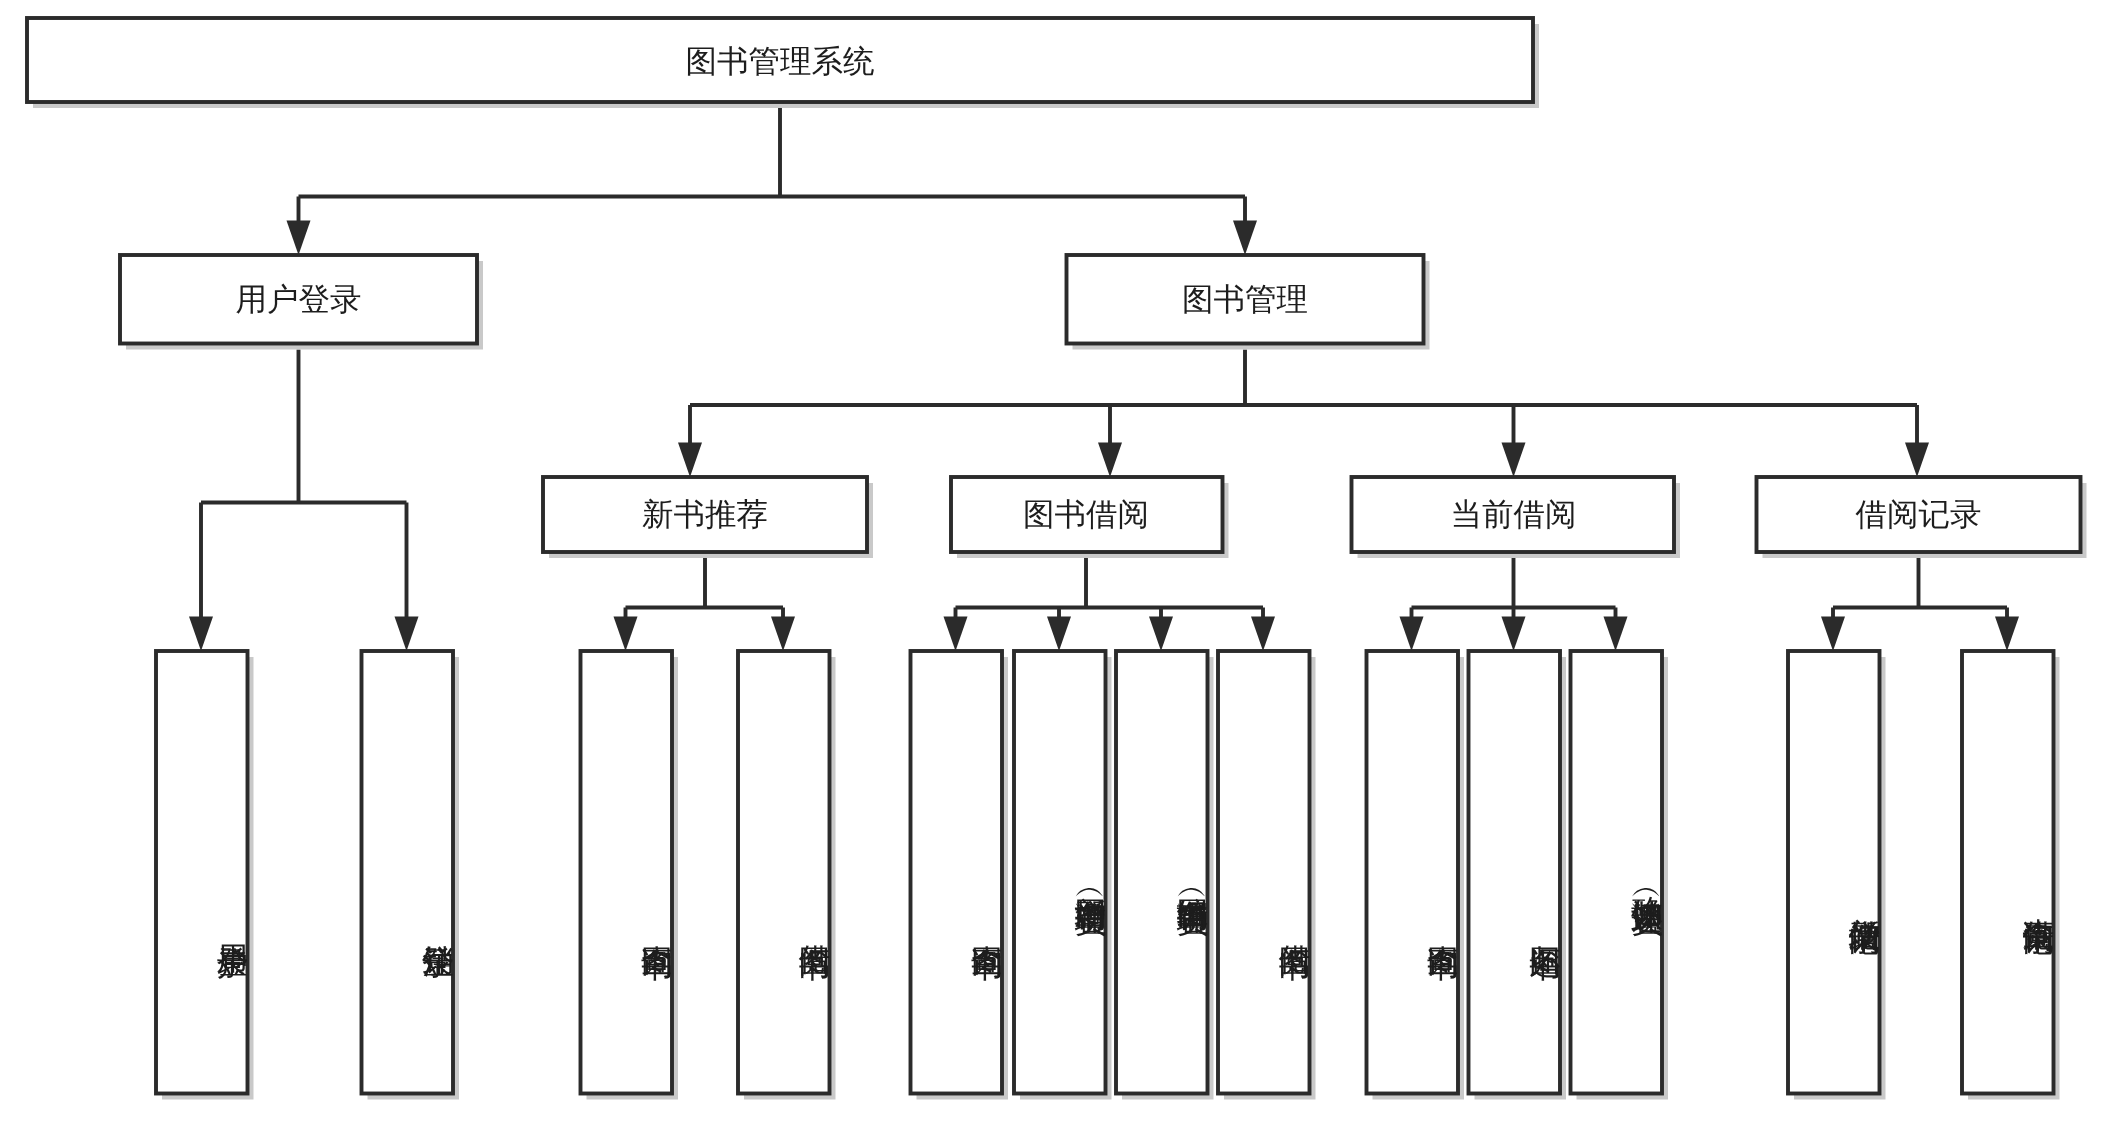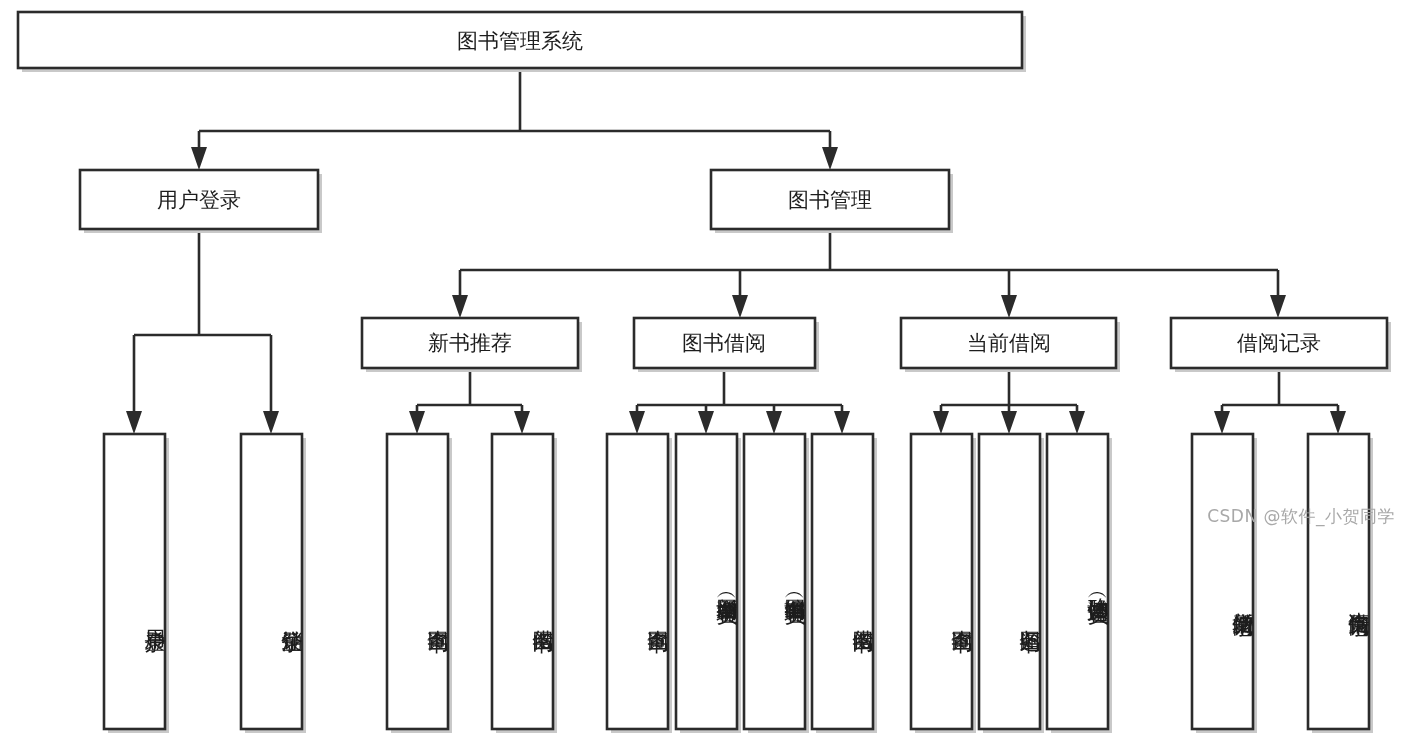--- a/index.html
+++ b/index.html
@@ -261,15 +261,14 @@
   <div class="vlabel" style="left:744px; top:442px; width:61px; height:287px;">编辑图书（管理员）</div>
   <div class="vlabel" style="left:812px; top:500px; width:61px; height:229px;">借阅图书</div>
 
   <div class="vlabel" style="left:911px; top:500px; width:61px; height:229px;">查询图书</div>
   <div class="vlabel" style="left:979px; top:500px; width:61px; height:229px;">归还图书</div>
   <div class="vlabel" style="left:1047px; top:442px; width:61px; height:287px;">确认归还（管理员）</div>
 
   <div class="vlabel" style="left:1192px; top:466px; width:61px; height:263px;">新增借阅记录</div>
   <div class="vlabel" style="left:1308px; top:466px; width:61px; height:263px;">查询借阅记录</div>
 
-  <div id="watermark">CSDN @软件_小贺同学</div>
 
 </div>
 
 </body></html>

